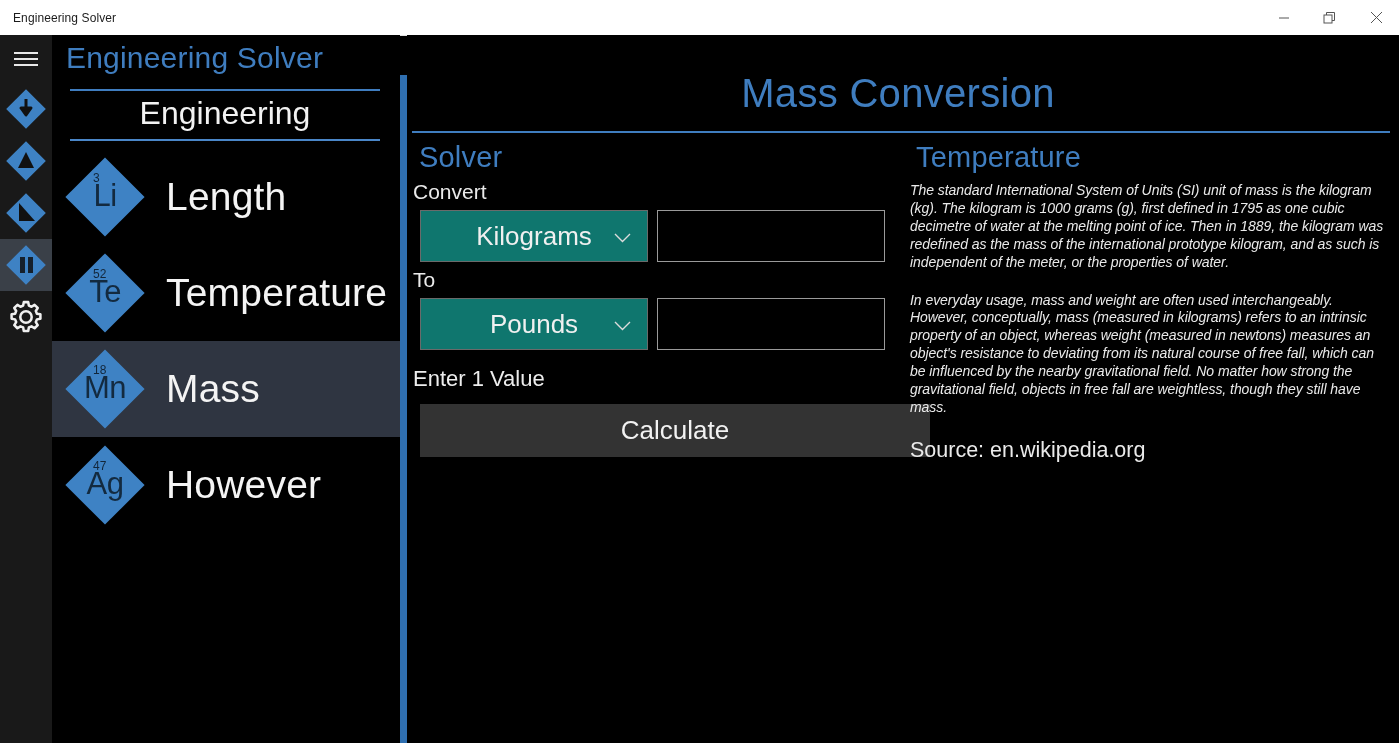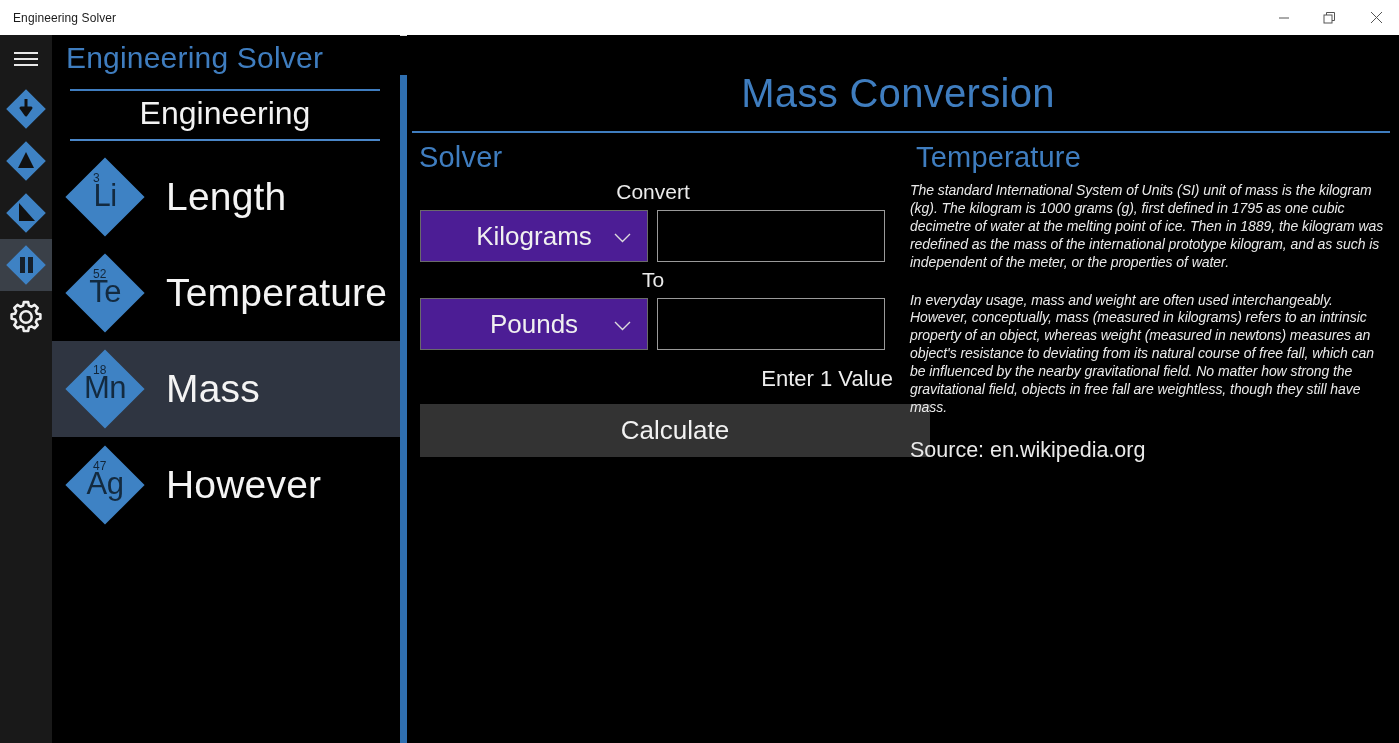--- a/index.html
+++ b/index.html
@@ -101,41 +101,41 @@
   }
 
   .col-solver{position:absolute;left:6px;top:106px;width:480px;}
   .col-desc{position:absolute;left:503px;top:106px;width:480px;}
 
   .col-head{
     font-size:29px;color:#3f7dbf;font-weight:400;margin:0 0 6px 6px;letter-spacing:.2px;
   }
 
   .field-label{
-    text-align:center;font-size:21px;color:#eaeaea;font-weight:400;
+    text-align:left;font-size:21px;color:#eaeaea;font-weight:400;
     margin:6px 0 6px 0;
   }
   .field-row{display:flex;align-items:center;gap:9px;padding:0 7px 0 7px;}
   .dropdown{
     width:228px;height:52px;box-sizing:border-box;
-    border:1px solid #6a6a6a;background:#4c1d95;
+    border:1px solid #6a6a6a;background:#0f766e;
     display:flex;align-items:center;justify-content:center;position:relative;
   }
   .dropdown .dd-text{
     font-size:26px;color:#f0f0f0;font-weight:400;
   }
   .dropdown .chev{position:absolute;right:16px;top:19px;}
   .value-input{
     width:228px;height:52px;box-sizing:border-box;
     border:1px solid #9a9a9a;background:#000;color:#f0f0f0;
     font-family:"Liberation Sans","DejaVu Sans",sans-serif;font-size:22px;
     padding:0 8px;outline:none;
   }
   .hint{
-    text-align:right;font-size:22px;color:#ededed;margin:16px 0 12px 0;
+    text-align:left;font-size:22px;color:#ededed;margin:16px 0 12px 0;
   }
   .calc-btn{
     margin:0 7px;width:510px;height:53px;background:#333333;border:none;
     color:#f2f2f2;font-size:26px;font-family:"Liberation Sans","DejaVu Sans",sans-serif;
     font-weight:400;
   }
 
   .desc-p{
     font-size:14px;line-height:1.28;color:#eaeaea;margin:8px 0 20px 0;
     font-weight:400;letter-spacing:-.05px;font-style:italic;

